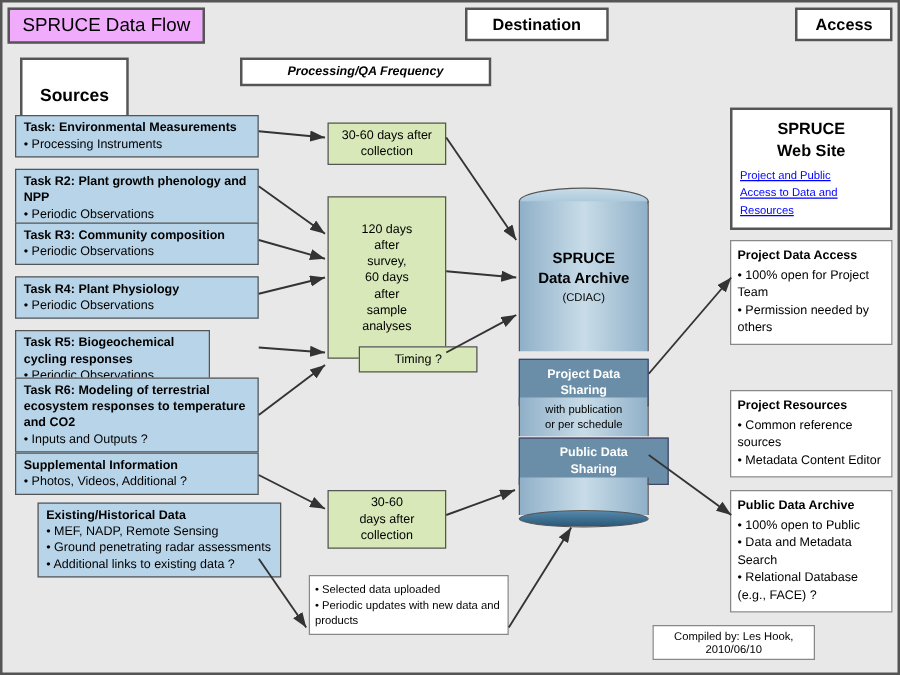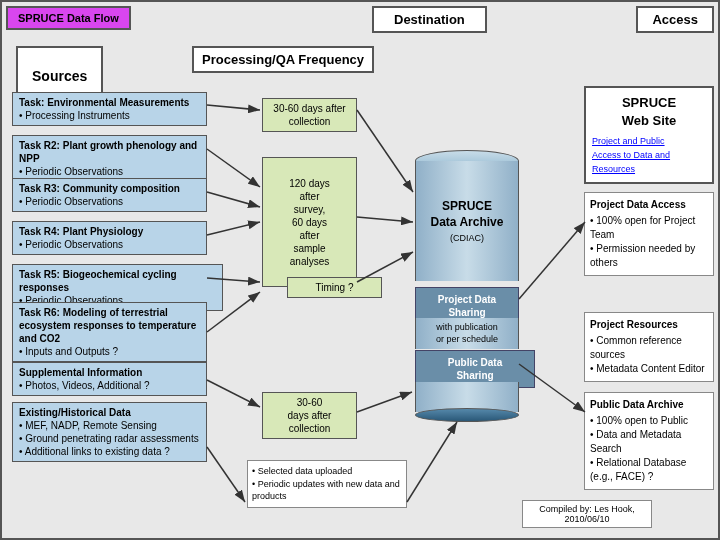--- a/index.html
+++ b/index.html
@@ -20,25 +20,25 @@
       border: 2px solid #555;
       position: relative;
       padding: 4px;
     }
 
     
     .title-box {
       position: absolute;
       top: 4px;
       left: 4px;
-      background: #d946ef;
+      background: #f0abfc;
       border: 2px solid #555;
       padding: 4px 10px;
-      font-size: 11px;
-      font-weight: bold;
+      font-size: 15px;
+      font-weight: normal;
     }
 
     
     .destination-box {
       position: absolute;
       top: 4px;
       left: 370px;
       background: white;
       border: 2px solid #555;
       padding: 4px 20px;
@@ -70,23 +70,24 @@
       font-weight: bold;
     }
 
     
     .processing-label {
       position: absolute;
       top: 44px;
       left: 190px;
       background: white;
       border: 2px solid #555;
-      padding: 4px 8px;
-      font-size: 13px;
-      font-weight: bold;
+      padding: 4px 36px;
+      font-size: 10px;
+      font-weight: bold;
+      font-style: italic;
     }
 
     
     .task-box {
       position: absolute;
       background: #b8d4e8;
       border: 1px solid #555;
       padding: 3px 6px;
       font-size: 10px;
       line-height: 1.3;
@@ -243,36 +244,36 @@
   <div class="task-box" style="top:176px;left:10px;width:195px;">
     <span class="bold-title">Task R3: Community composition</span><br>
     <span>• Periodic Observations</span>
   </div>
 
   <div class="task-box" style="top:219px;left:10px;width:195px;">
     <span class="bold-title">Task R4: Plant Physiology</span><br>
     <span>• Periodic Observations</span>
   </div>
 
-  <div class="task-box" style="top:262px;left:10px;width:211px;">
+  <div class="task-box" style="top:262px;left:10px;width:156px;">
     <span class="bold-title">Task R5: Biogeochemical cycling responses</span><br>
     <span>• Periodic Observations</span>
   </div>
 
   <div class="task-box" style="top:300px;left:10px;width:195px;">
     <span class="bold-title">Task R6:  Modeling of terrestrial ecosystem responses to temperature and CO2</span><br>
     <span>• Inputs and Outputs ?</span>
   </div>
 
   <div class="task-box" style="top:360px;left:10px;width:195px;">
     <span class="bold-title">Supplemental Information</span><br>
     <span>• Photos, Videos,  Additional ?</span>
   </div>
 
-  <div class="task-box" style="top:400px;left:10px;width:195px;">
+  <div class="task-box" style="top:400px;left:28px;width:195px;">
     <span class="bold-title">Existing/Historical Data</span><br>
     <span>• MEF, NADP, Remote Sensing</span><br>
     <span>• Ground penetrating radar assessments</span><br>
     <span>• Additional links to existing data ?</span>
   </div>
 
   <div class="proc-box" style="top:96px;left:260px;width:95px;">
     30-60 days after<br>collection
   </div>
 

